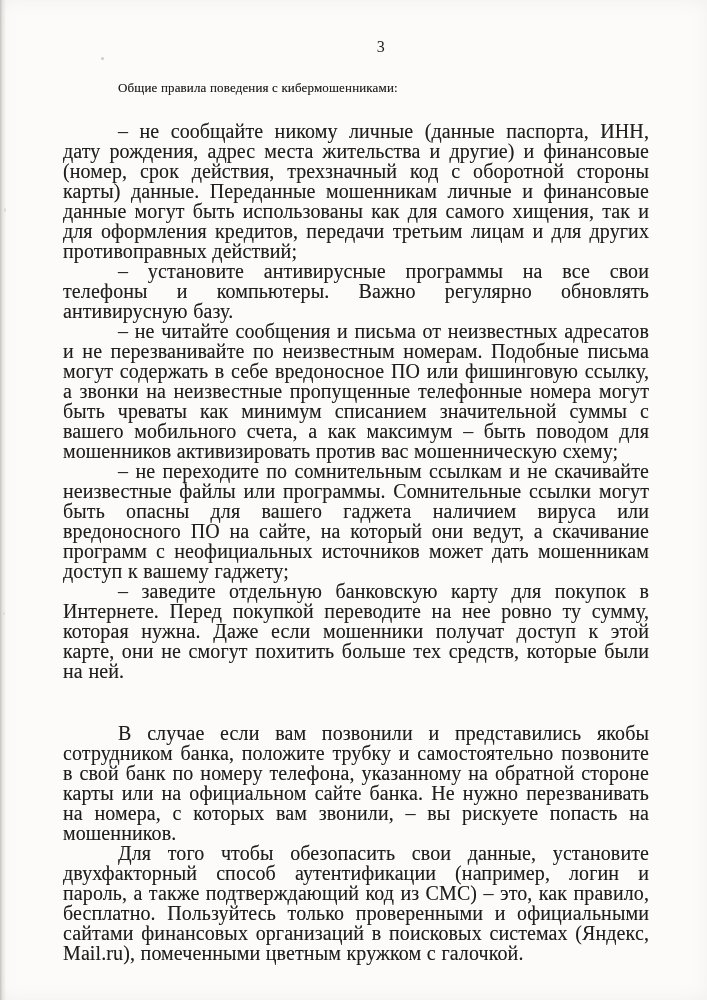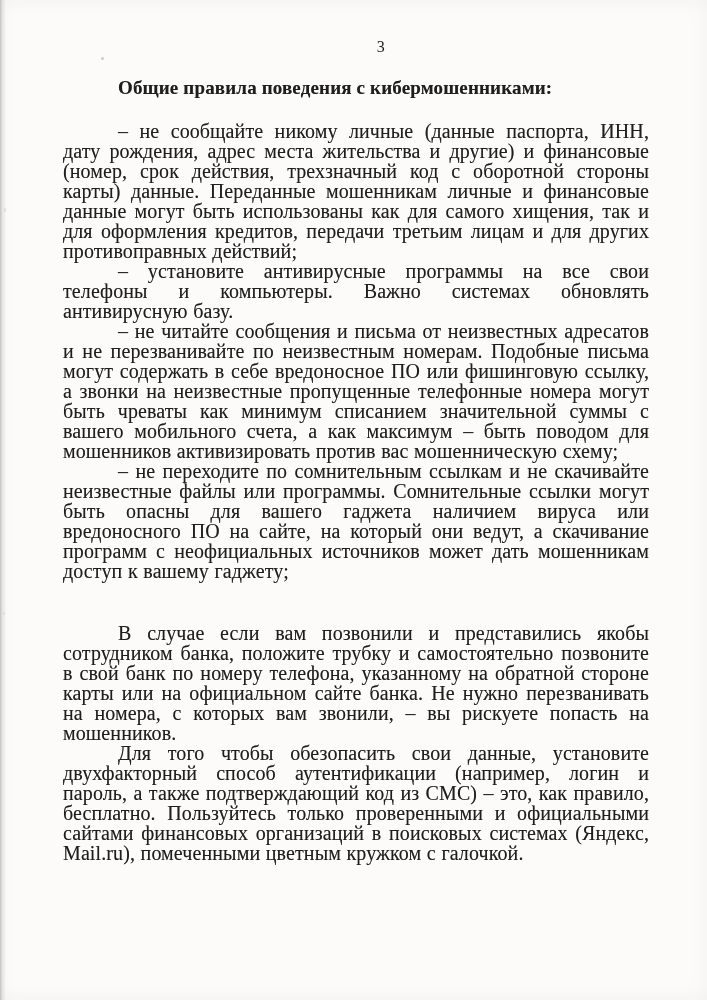--- a/index.html
+++ b/index.html
@@ -41,22 +41,22 @@
   }
   .page-number {
     text-align: center;
     padding-left: 50px;
     font-size: 16px;
     line-height: 18px;
     margin: 0 0 20px 0;
     letter-spacing: 0.3px;
   }
   .doc-heading {
-    font-size: 19px;
-    font-weight: bold;
+    font-size: 13px;
+    font-weight: normal;
     line-height: 24px;
     margin: 0 0 21px 0;
     text-indent: 55px;
     letter-spacing: 0.15px;
     text-shadow: 0 0 0.5px rgba(25,24,22,0.45);
   }
   .para {
     margin: 0;
     font-size: 20px;
     line-height: 20px;
@@ -79,24 +79,25 @@
   <div class="scan-speckle speck-b"></div>
   <div class="scan-speckle speck-c"></div>
 
   <div class="content">
     <div class="page-number">3</div>
 
     <h1 class="doc-heading">Общие правила поведения с кибермошенниками:</h1>
 
     <p class="para">– не сообщайте никому личные (данные паспорта, ИНН, дату рождения, адрес места жительства и другие) и финансовые (номер, срок действия, трехзначный код с оборотной стороны карты) данные. Переданные мошенникам личные и финансовые данные могут быть использованы как для самого хищения, так и для оформления кредитов, передачи третьим лицам и для других противоправных действий;</p>
 
-    <p class="para">– установите антивирусные программы на все свои телефоны и компьютеры. Важно системах обновлять антивирусную базу.</p>
+    <p class="para">– установите антивирусные программы на все свои телефоны и компьютеры. Важно регулярно обновлять антивирусную базу.</p>
 
     <p class="para">– не читайте сообщения и письма от неизвестных адресатов и не перезванивайте по неизвестным номерам. Подобные письма могут содержать в себе вредоносное ПО или фишинговую ссылку, а звонки на неизвестные пропущенные телефонные номера могут быть чреваты как минимум списанием значительной суммы с вашего мобильного счета, а как максимум – быть поводом для мошенников активизировать против вас мошенническую схему;</p>
 
     <p class="para">– не переходите по сомнительным ссылкам и не скачивайте неизвестные файлы или программы. Сомнительные ссылки могут быть опасны для вашего гаджета наличием вируса или вредоносного ПО на сайте, на который они ведут, а скачивание программ с неофициальных источников может дать мошенникам доступ к вашему гаджету;</p>
 
+    <p class="para">– заведите отдельную банковскую карту для покупок в Интернете. Перед покупкой переводите на нее ровно ту сумму, которая нужна. Даже если мошенники получат доступ к этой карте, они не смогут похитить больше тех средств, которые были на ней.</p>
 
     <p class="para spaced">В случае если вам позвонили и представились якобы сотрудником банка, положите трубку и самостоятельно позвоните в свой банк по номеру телефона, указанному на обратной стороне карты или на официальном сайте банка. Не нужно перезванивать на номера, с которых вам звонили, – вы рискуете попасть на мошенников.</p>
 
     <p class="para">Для того чтобы обезопасить свои данные, установите двухфакторный способ аутентификации (например, логин и пароль, а также подтверждающий код из СМС) – это, как правило, бесплатно. Пользуйтесь только проверенными и официальными сайтами финансовых организаций в поисковых системах (Яндекс, Mail.ru), помеченными цветным кружком с галочкой.</p>
   </div>
 </div>
 
 </body></html>

